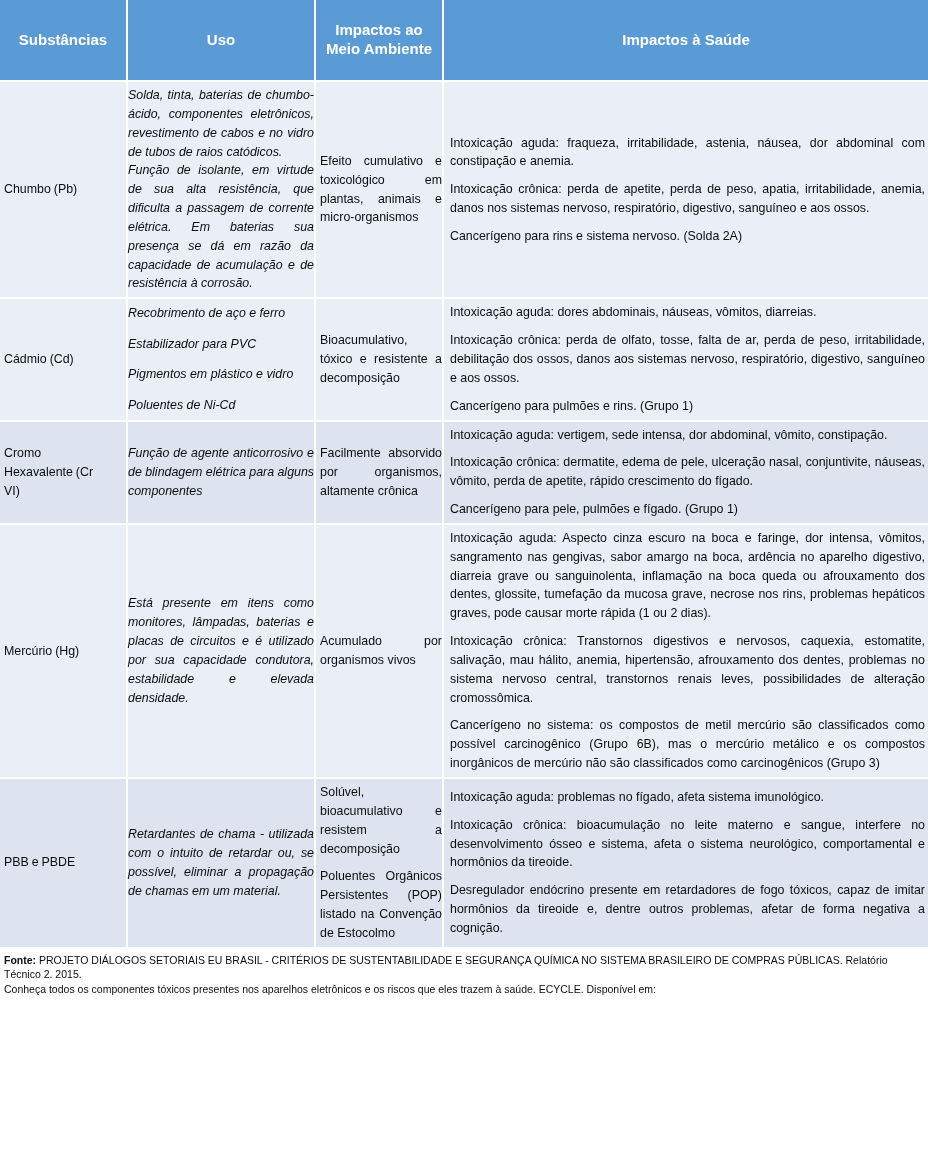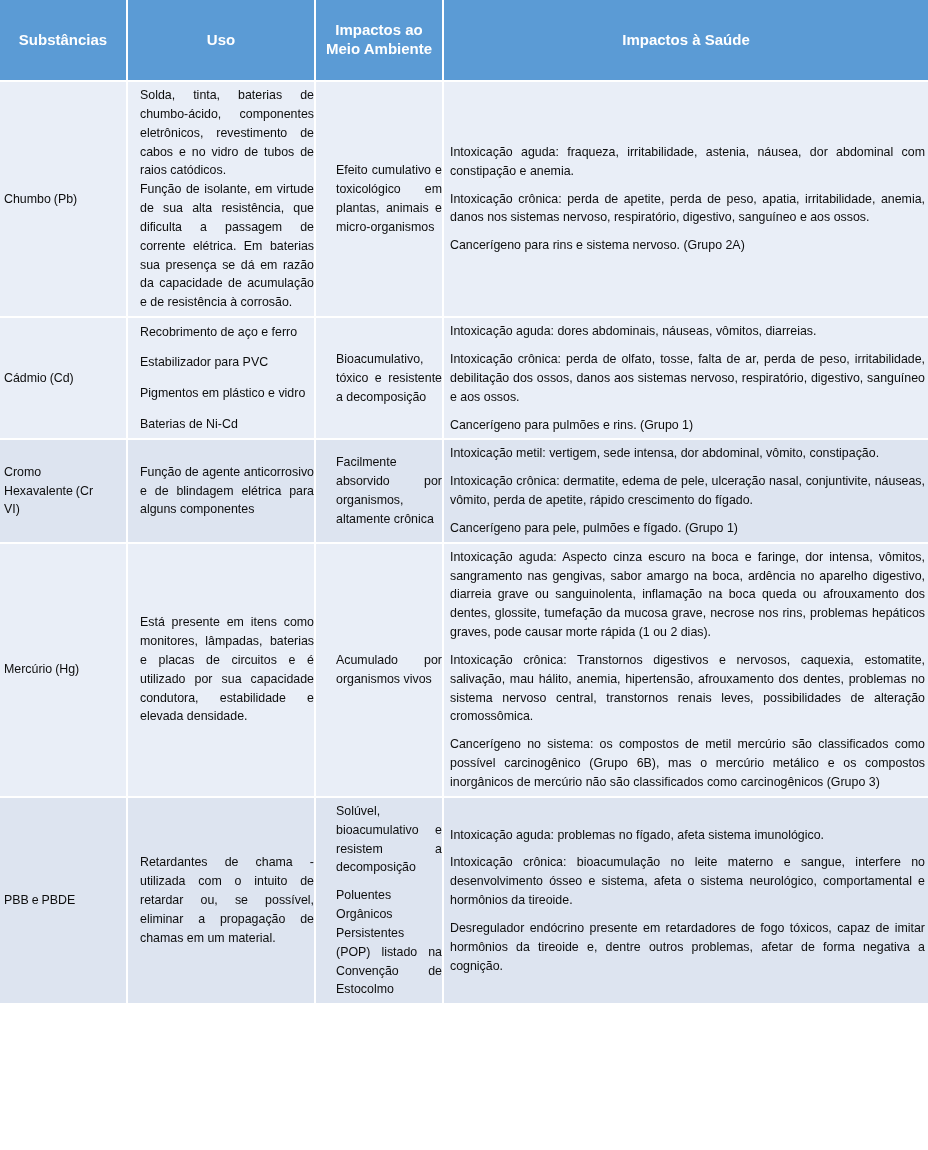--- a/index.html
+++ b/index.html
@@ -66,28 +66,29 @@
   td.sub {
     text-align: left;
     padding-left: 4px;
     padding-right: 16px;
     white-space: normal;
     word-spacing: -0.5px;
   }
   td.uso {
     text-align: justify;
     text-align-last: left;
-    padding-left: 12px;
+    padding-left: 0;
     padding-right: 0px;
     hyphens: none;
+    font-style: italic;
   }
   td.amb {
     text-align: justify;
     text-align-last: left;
-    padding-left: 20px;
+    padding-left: 4px;
     padding-right: 0px;
   }
   td.sau {
     text-align: justify;
     text-align-last: left;
     padding-left: 6px;
     padding-right: 3px;
   }
 
   td.sau p, td.amb p, td.uso p {
@@ -149,52 +150,52 @@
         <td class="uso">
           <p class="no-gap">Solda, tinta, baterias de chumbo-ácido, componentes eletrônicos, revestimento de cabos e no vidro de tubos de raios catódicos.</p>
           <p>Função de isolante, em virtude de sua alta resistência, que dificulta a passagem de corrente elétrica. Em baterias sua presença se dá em razão da capacidade de acumulação e de resistência à corrosão.</p>
         </td>
         <td class="amb">
           <p>Efeito cumulativo e toxicológico em plantas, animais e micro-organismos</p>
         </td>
         <td class="sau">
           <p>Intoxicação aguda: fraqueza, irritabilidade, astenia, náusea, dor abdominal com constipação e anemia.</p>
           <p>Intoxicação crônica: perda de apetite, perda de peso, apatia, irritabilidade, anemia, danos nos sistemas nervoso, respiratório, digestivo, sanguíneo e aos ossos.</p>
-          <p>Cancerígeno para rins e sistema nervoso. (Grupo 2A)</p>
+          <p>Cancerígeno para rins e sistema nervoso. (Solda 2A)</p>
         </td>
       </tr>
 
       <tr class="band-a">
         <td class="sub">Cádmio (Cd)</td>
         <td class="uso lines">
           <p>Recobrimento de aço e ferro</p>
           <p>Estabilizador para PVC</p>
           <p>Pigmentos em plástico e vidro</p>
-          <p>Baterias de Ni-Cd</p>
+          <p>Poluentes de Ni-Cd</p>
         </td>
         <td class="amb">
           <p>Bioacumulativo, tóxico e resistente a decomposição</p>
         </td>
         <td class="sau">
           <p>Intoxicação aguda: dores abdominais, náuseas, vômitos, diarreias.</p>
           <p>Intoxicação crônica: perda de olfato, tosse, falta de ar, perda de peso, irritabilidade, debilitação dos ossos, danos aos sistemas nervoso, respiratório, digestivo, sanguíneo e aos ossos.</p>
           <p>Cancerígeno para pulmões e rins. (Grupo 1)</p>
         </td>
       </tr>
 
       <tr class="band-b">
         <td class="sub">Cromo Hexavalente (Cr VI)</td>
         <td class="uso">
           <p>Função de agente anticorrosivo e de blindagem elétrica para alguns componentes</p>
         </td>
         <td class="amb">
           <p>Facilmente absorvido por organismos, altamente crônica</p>
         </td>
         <td class="sau">
-          <p>Intoxicação metil: vertigem, sede intensa, dor abdominal, vômito, constipação.</p>
+          <p>Intoxicação aguda: vertigem, sede intensa, dor abdominal, vômito, constipação.</p>
           <p>Intoxicação crônica: dermatite, edema de pele, ulceração nasal, conjuntivite, náuseas, vômito, perda de apetite, rápido crescimento do fígado.</p>
           <p>Cancerígeno para pele, pulmões e fígado. (Grupo 1)</p>
         </td>
       </tr>
 
       <tr class="band-a">
         <td class="sub">Mercúrio (Hg)</td>
         <td class="uso">
           <p>Está presente em itens como monitores, lâmpadas, baterias e placas de circuitos e é utilizado por sua capacidade condutora, estabilidade e elevada densidade.</p>
         </td>
@@ -221,15 +222,17 @@
           <p>Intoxicação aguda: problemas no fígado, afeta sistema imunológico.</p>
           <p> Intoxicação crônica: bioacumulação no leite materno e sangue, interfere no desenvolvimento ósseo e sistema, afeta o sistema neurológico, comportamental e hormônios da tireoide.</p>
           <p>Desregulador endócrino presente em retardadores de fogo tóxicos, capaz de imitar hormônios da tireoide e, dentre outros problemas, afetar de forma negativa a cognição.</p>
         </td>
       </tr>
 
     </tbody>
   </table>
 
   <div class="footer">
+    <div class="row"><span class="lbl">Fonte:</span><span> PROJETO DIÁLOGOS SETORIAIS EU BRASIL - CRITÉRIOS DE SUSTENTABILIDADE E SEGURANÇA QUÍMICA NO SISTEMA BRASILEIRO DE COMPRAS PÚBLICAS. Relatório Técnico 2. 2015.</span></div>
+    <div class="row">Conheça todos os componentes tóxicos presentes nos aparelhos eletrônicos e os riscos que eles trazem à saúde. ECYCLE. Disponível em:</div>
   </div>
 
 </div>
 
 </body></html>

